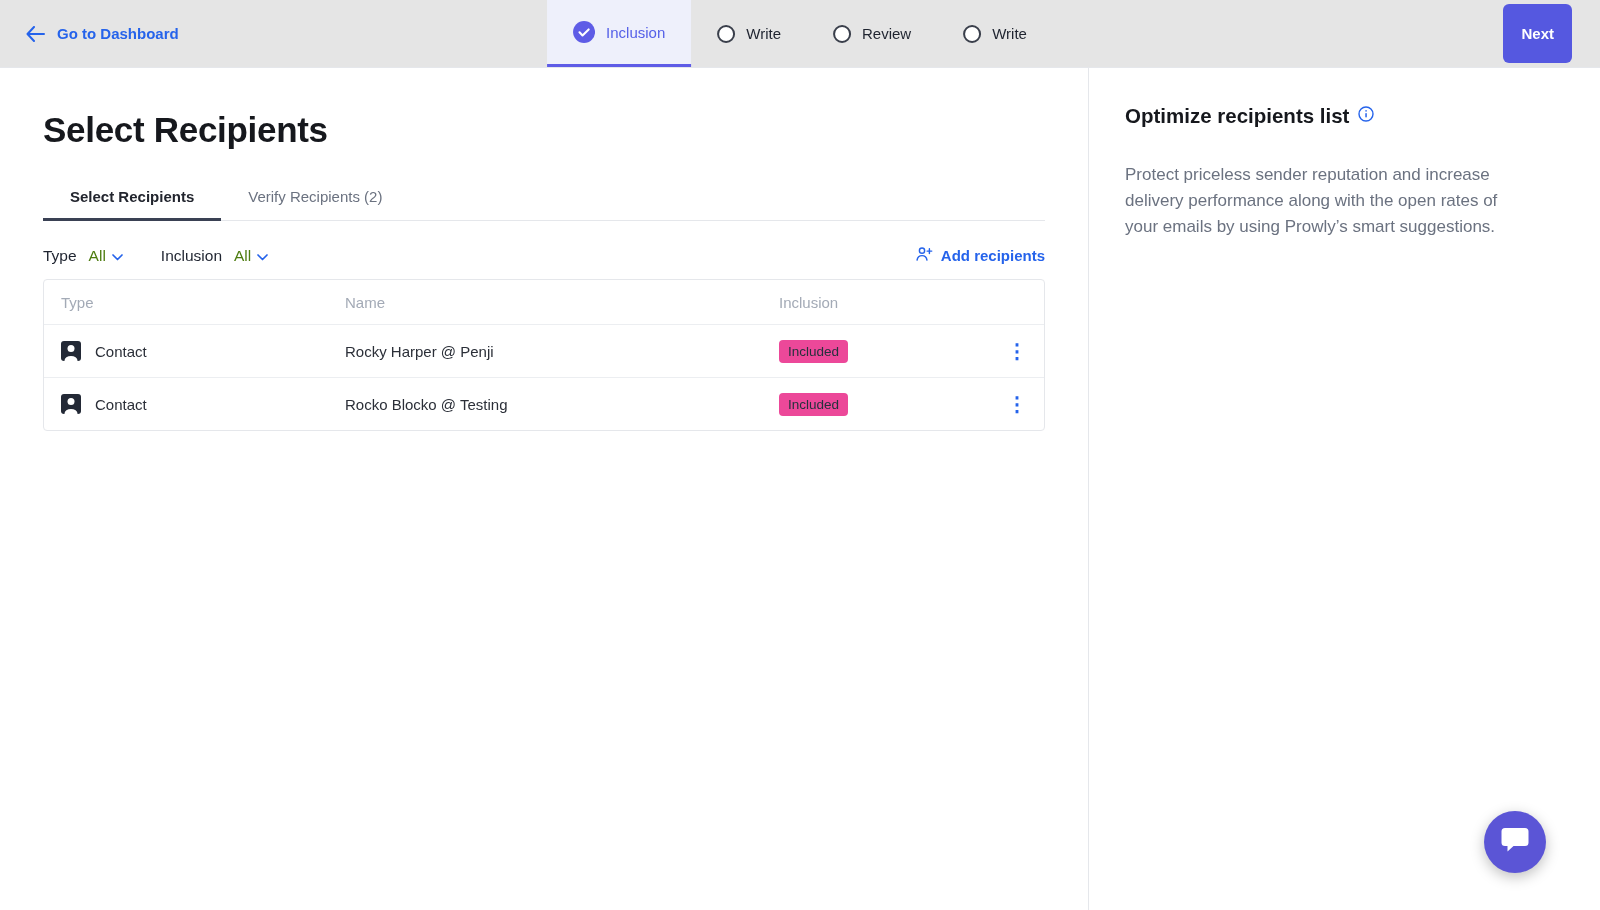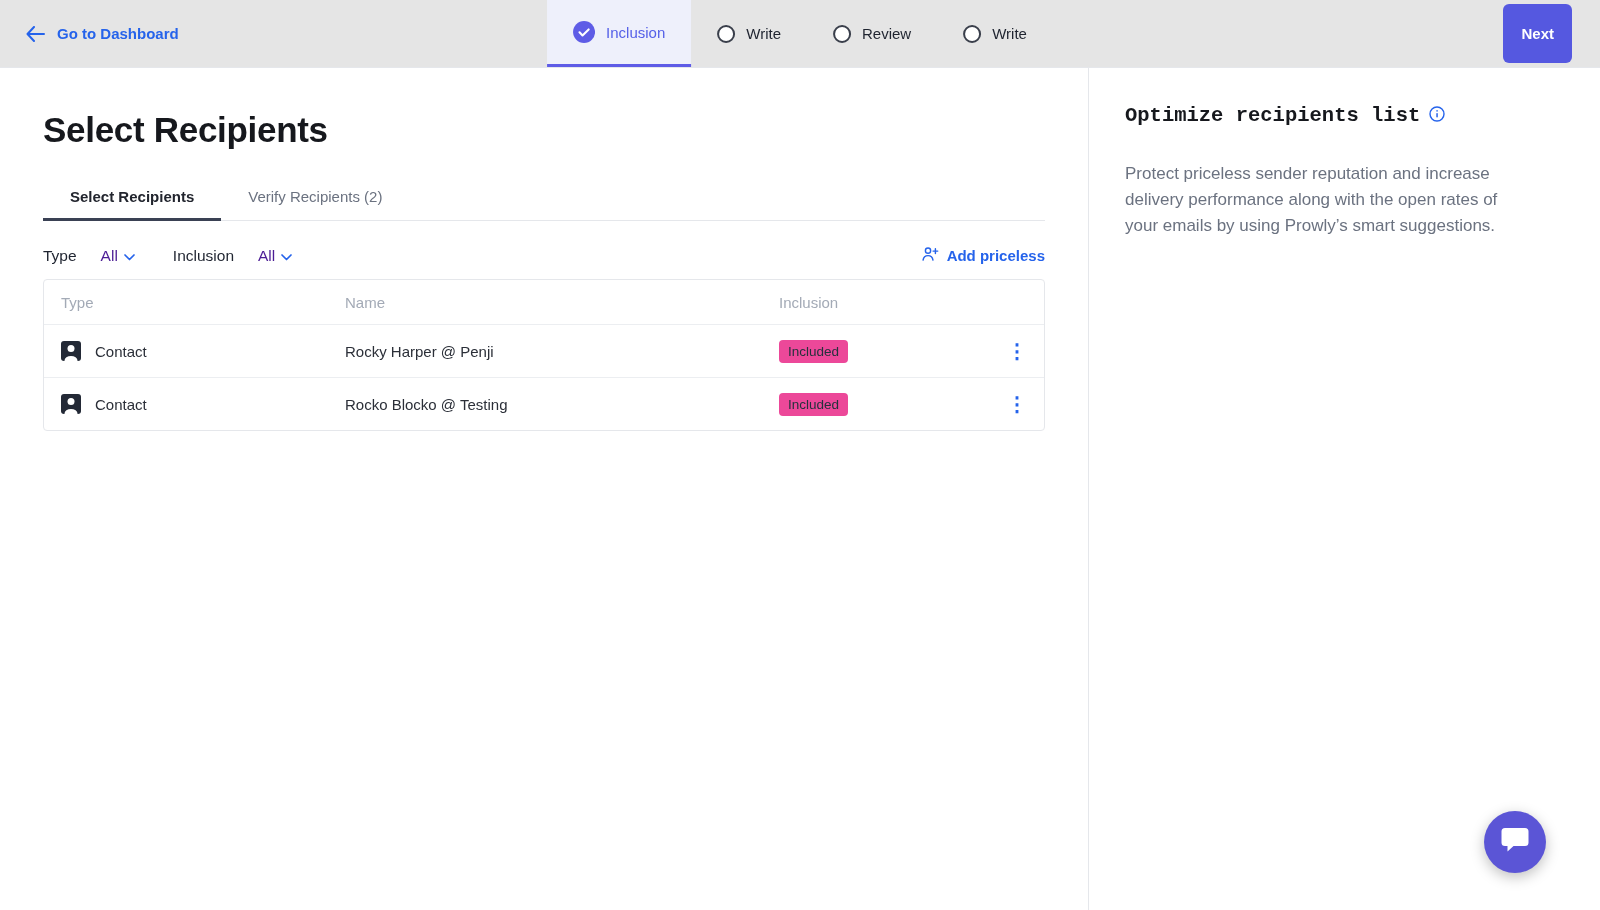--- a/index.html
+++ b/index.html
@@ -37,22 +37,22 @@
   
   .tabs { display:flex; margin-top:26px; border-bottom:1px solid #e5e7eb; width:1002px; }
   .tab { padding:12px 27px 13px 27px; font-size:15px; color:#6b7280;
     border-bottom:3px solid transparent; margin-bottom:-1px; cursor:pointer; }
   .tab.active { color:#22252e; font-weight:700; border-bottom-color:#3a4154; }
 
   
   .filters { display:flex; align-items:center; margin-top:24px; width:1002px; }
   .filter-group { display:flex; align-items:center; gap:12px; margin-right:38px; }
   .filter-label { font-size:15.5px; color:#1f2430; font-weight:500; }
-  .filter-value { display:flex; align-items:center; gap:6px; color:#4c1d95;
-    font-size:15.5px; font-weight:500; cursor:pointer;margin-left:12px; }
+  .filter-value { display:flex; align-items:center; gap:6px; color:#4d7c0f;
+    font-size:15.5px; font-weight:500; cursor:pointer; }
   .add-recipients { margin-left:auto; display:flex; align-items:center; gap:8px;
     color:#2563eb; font-size:15px; font-weight:600; cursor:pointer; }
 
   
   .table { margin-top:13px; width:1002px; border:1px solid #e5e7eb; border-radius:4px; }
   .t-row { display:grid; grid-template-columns:284px 434px 1fr 60px; align-items:center; }
   .t-head { height:44px; color:#a3aab6; font-size:15px; }
   .t-body-row { height:53px; border-top:1px solid #eceef1; font-size:15px; color:#2b2f38; }
   .cell { padding-left:17px; display:flex; align-items:center; gap:14px; }
   .contact-icon { width:20px; height:20px; background:#232936; border-radius:3px;
@@ -60,21 +60,21 @@
   .contact-icon::before { content:""; position:absolute; top:3.5px; left:50%;
     transform:translateX(-50%); width:7px; height:7px; border-radius:50%; background:#fff; }
   .contact-icon::after { content:""; position:absolute; bottom:-4px; left:50%;
     transform:translateX(-50%); width:13px; height:9px; border-radius:50% 50% 0 0; background:#fff; }
   .badge { background:#ec4899; color:#25313c; font-size:13.5px; padding:4px 9px;
     border-radius:4px; display:inline-block; }
   .kebab { color:#2563eb; font-size:20px; font-weight:700; line-height:1;
     cursor:pointer; padding:4px 6px; }
 
   
-  .aside-title-row { display:flex; align-items:flex-end; gap:9px;font-family:Liberation Mono, monospace; }
+  .aside-title-row { display:flex; align-items:center; gap:9px; }
   .aside-title { font-size:20.5px; font-weight:700; color:#16181d; }
   .aside-desc { margin-top:34px; font-size:17px; line-height:26px; color:#6b7280; max-width:392px; }
 
   
   .chat-fab { position:absolute; right:54px; bottom:37px; width:62px; height:62px;
     border-radius:50%; background:#5b55d6; display:flex; align-items:center; justify-content:center;
     box-shadow:0 4px 14px rgba(0,0,0,0.25); cursor:pointer; }
 </style>
 </head>
 <body>
@@ -150,21 +150,21 @@
         </span>
       </div>
       <div class="add-recipients">
         <span>
           <svg width="18" height="18" viewBox="0 0 20 20" fill="none" stroke="#2563eb" stroke-width="1.6" stroke-linecap="round">
             <circle cx="7.8" cy="6.3" r="2.9"></circle>
             <path d="M2.3 16.8c.5-3.2 2.8-5 5.5-5s5 1.8 5.5 5"></path>
             <path d="M16 4.2v5.2M13.4 6.8h5.2"></path>
           </svg>
         </span>
-        <span>Add priceless</span>
+        <span>Add recipients</span>
       </div>
     </div>
 
     <div class="table">
       <div class="t-row t-head">
         <div class="cell">Type</div>
         <div class="cell">Name</div>
         <div class="cell">Inclusion</div>
         <div class="cell"></div>
       </div>

